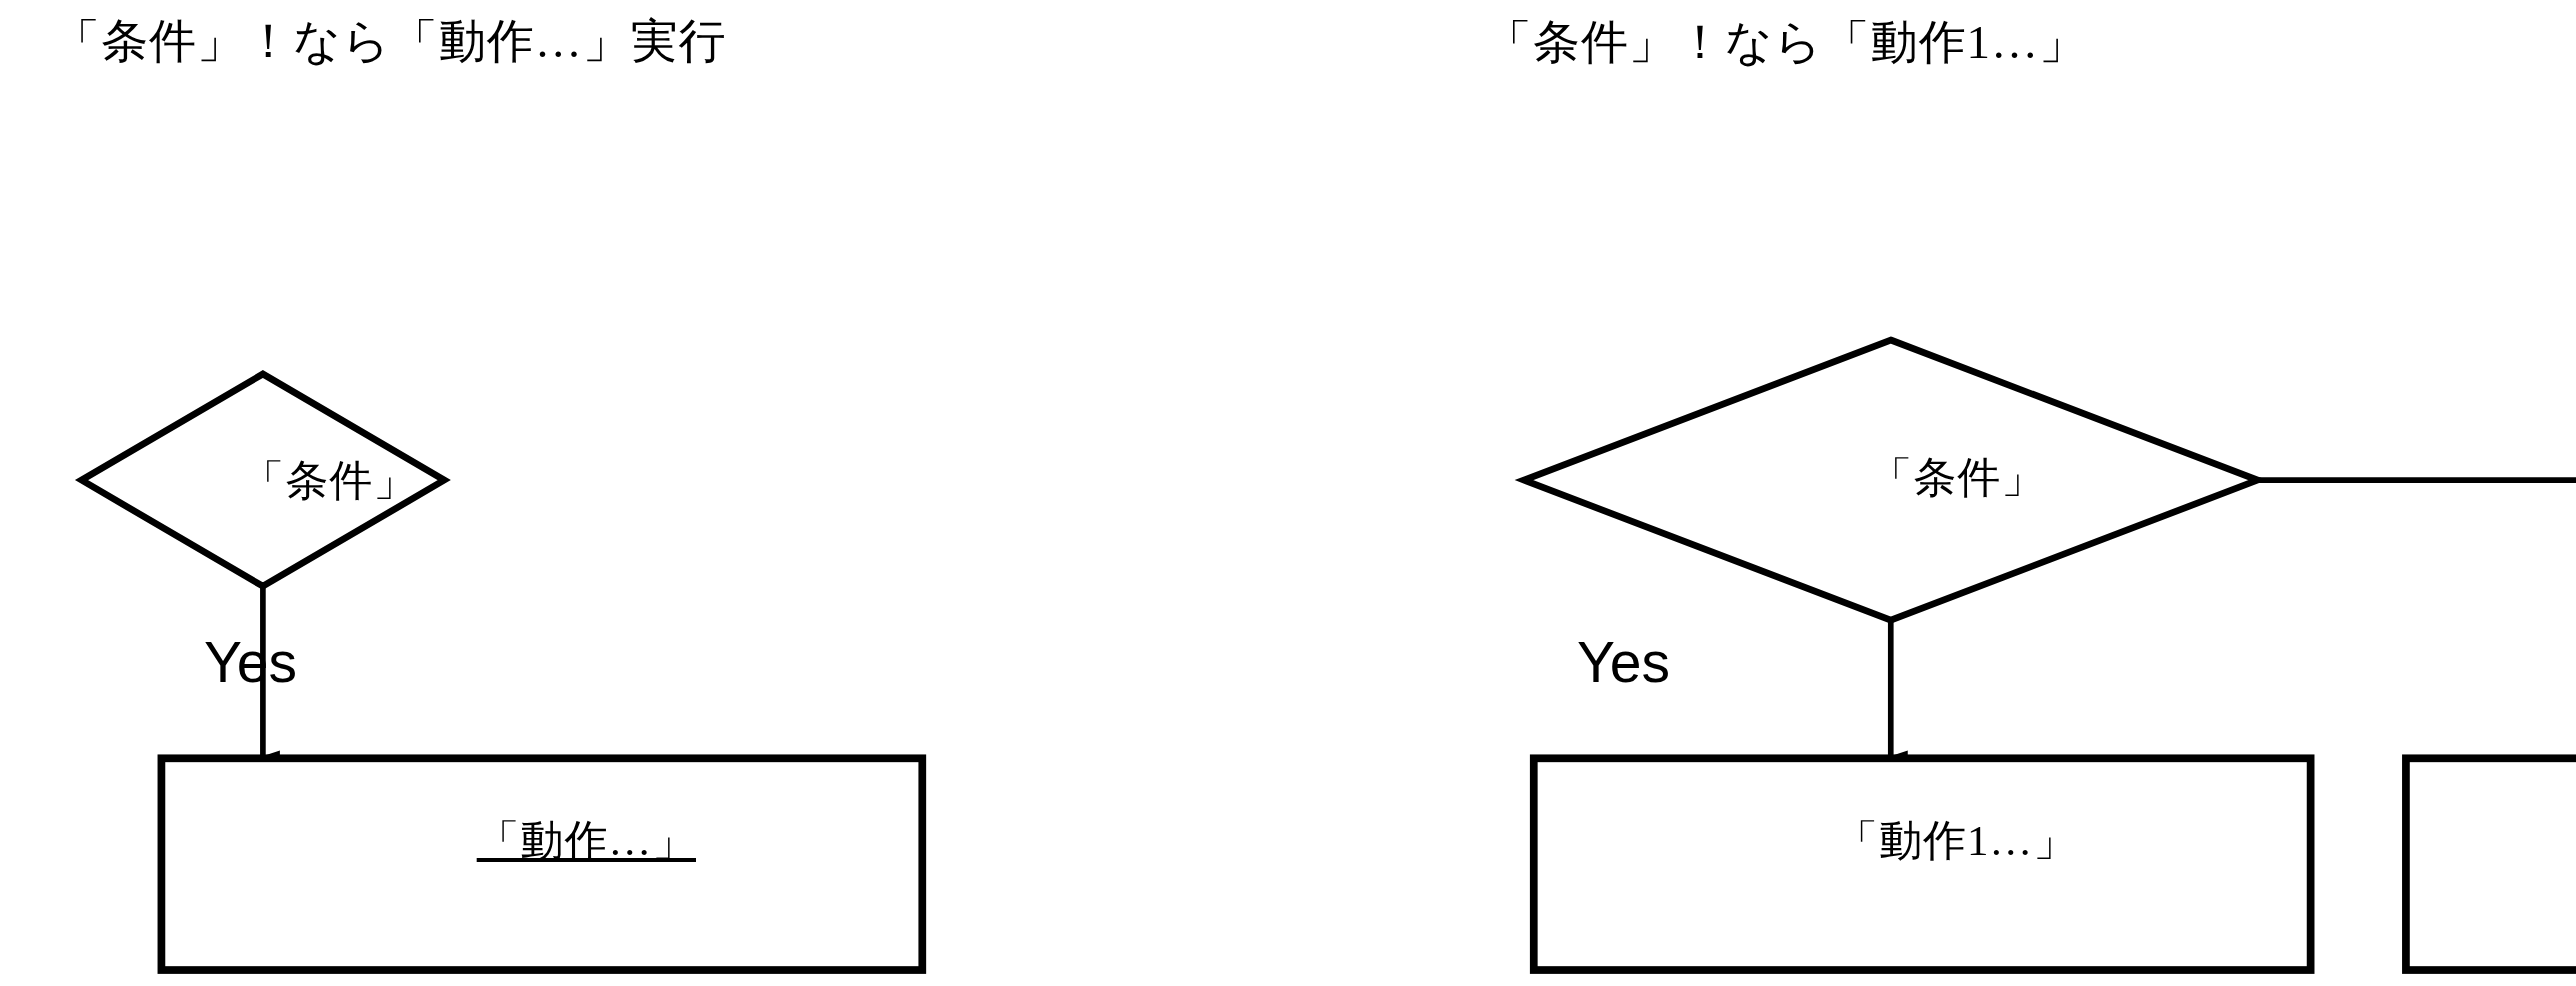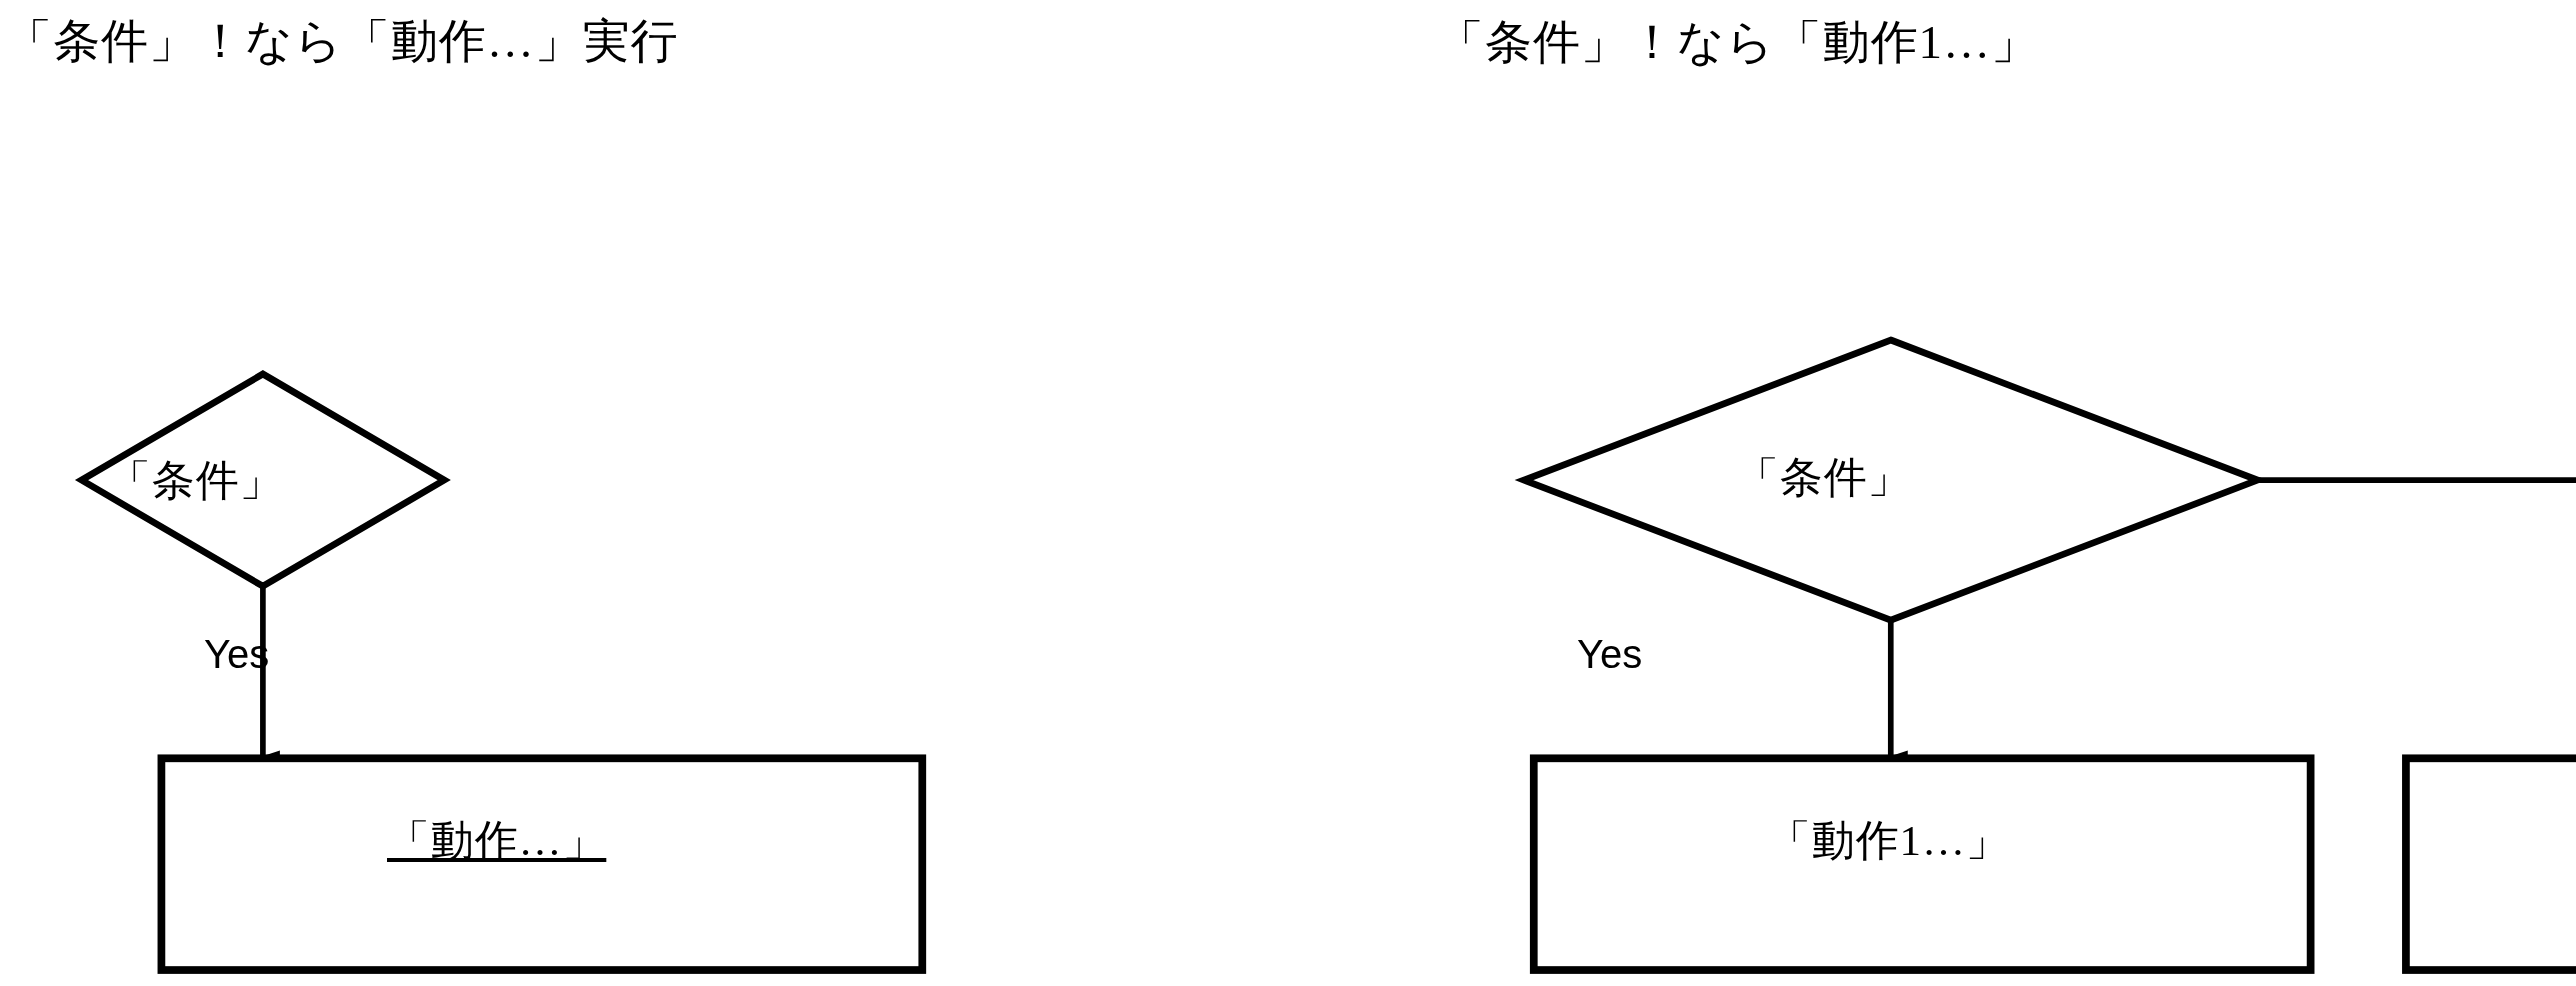--- a/index.html
+++ b/index.html
@@ -20,20 +20,21 @@
     overflow: hidden;
   }
   .caption {
     position: absolute;
     font-family: "Liberation Serif", serif;
     font-size: 47px;
     line-height: 1.18;
     color: #000000;
     white-space: pre;
     letter-spacing: 0.02em;
+    margin-left: 48px;
   }
   #caption-left {
     left: 5.2px;
     top: 14.4px;
   }
   #caption-right {
     left: 1437px;
     top: 15px;
   }
   #caption-right .cap-line-2 {
@@ -48,27 +49,27 @@
     height: 986px;
     pointer-events: none;
   }
   .shape-label {
     position: absolute;
     font-family: "Liberation Serif", serif;
     font-size: 43px;
     line-height: 1;
     color: #000000;
     white-space: pre;
-    text-align: left;
+    text-align: right;
     letter-spacing: 0.02em;
   }
   .branch-label {
     position: absolute;
     font-family: "Liberation Sans", sans-serif;
-    font-size: 40px;
+    font-size: 57px;
     line-height: 1;
     color: #000000;
     white-space: pre;
   }
 </style>
 </head>
 <body>
 
 <div id="canvas">
 

